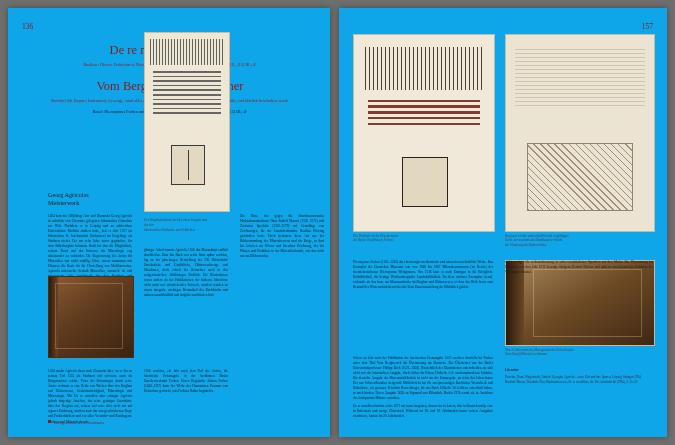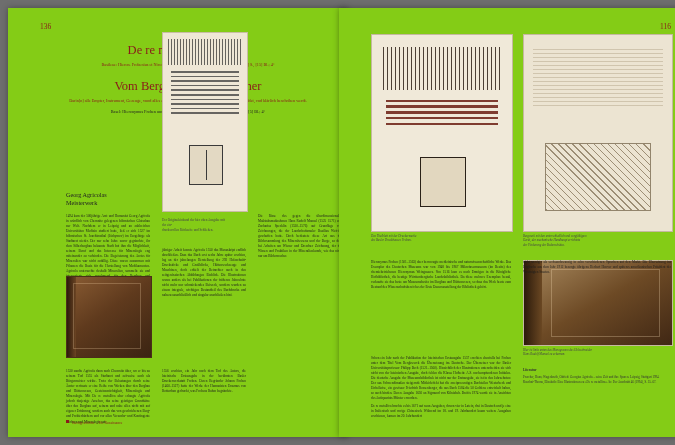--- a/index.html
+++ b/index.html
@@ -1,18 +1,18 @@
 <!DOCTYPE html>
 <html><head>
 <meta charset="utf-8">
 <style>
   html,body{margin:0;padding:0;background:#6b6b6b;}
   body{width:675px;height:445px;overflow:hidden;font-family:"Liberation Serif",serif;}
   .spread{position:relative;width:675px;height:445px;background:#6e6e6e;}
-  .page{position:absolute;top:8px;height:429px;background:#84cc16;box-shadow:0 0 6px rgba(0,0,0,.35);padding-left:18px;}
+  .page{position:absolute;top:8px;height:429px;background:#0ea5e9;box-shadow:0 0 6px rgba(0,0,0,.35);}
   .page.left{left:8px;width:322px;}
   .page.right{left:339px;width:328px;}
   .inner{position:relative;width:100%;height:100%;}
   .folio{position:absolute;font-size:7.5px;color:#8a1a1a;font-family:"Liberation Serif",serif;}
   .folio.l{left:14px;top:14px;}
   .folio.r{right:14px;top:14px;}
 
   
   .head{position:absolute;left:40px;top:26px;width:244px;text-align:center;}
   .head .author{font-size:5.2px;letter-spacing:.2px;color:#222;margin-bottom:4px;}
@@ -153,21 +153,21 @@
       </div>
 
       <div class="footer">
         <span class="sq"></span><span>Buchgeschichte – Die Renaissance</span>
       </div>
     </div>
   </div>
 
   <div class="page right">
     <div class="inner">
-      <div class="folio r">116</div>
+      <div class="folio r">157</div>
 
       <div class="rimg ri1">
         <div class="tp2">
           <div class="band"></div>
           <div class="txt">
               <i></i>
               <i></i>
               <i></i>
               <i></i>
               <i></i>

